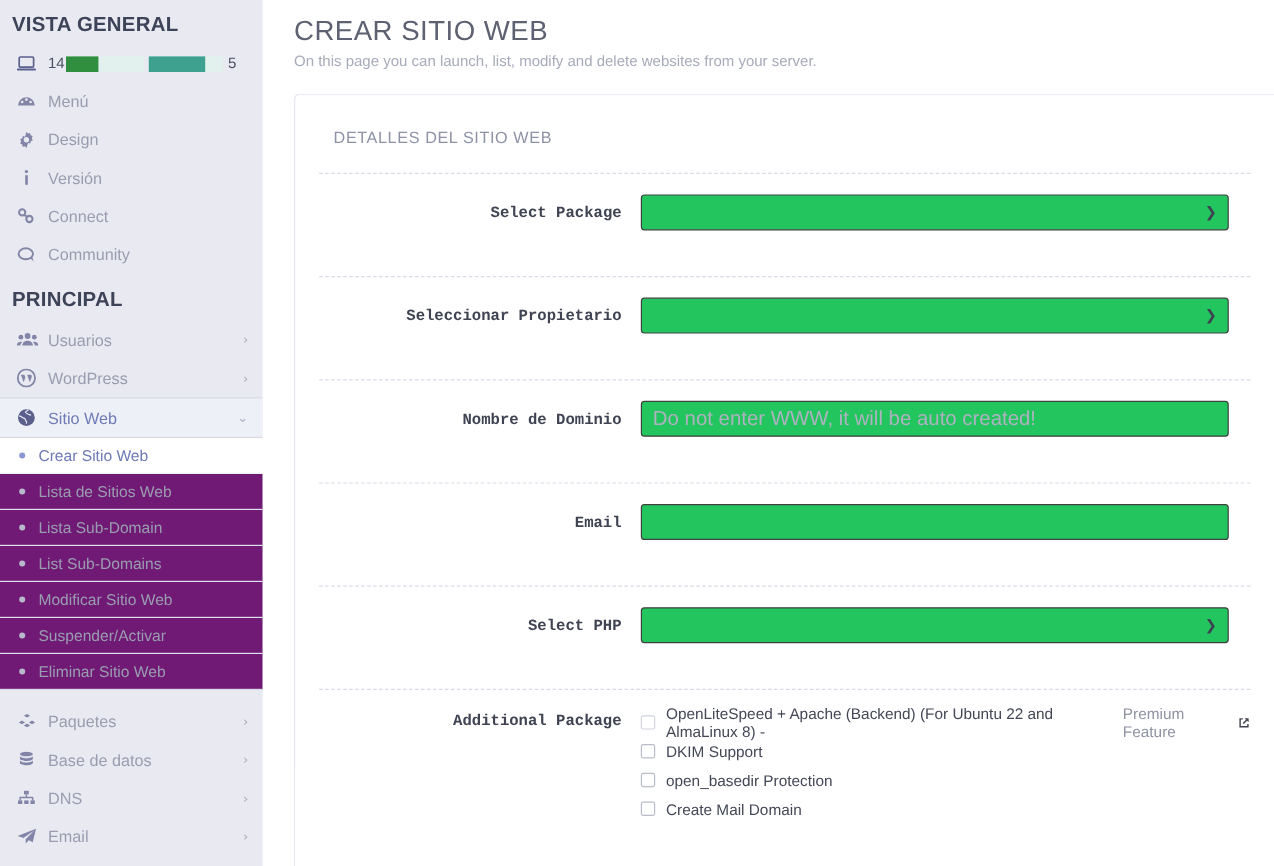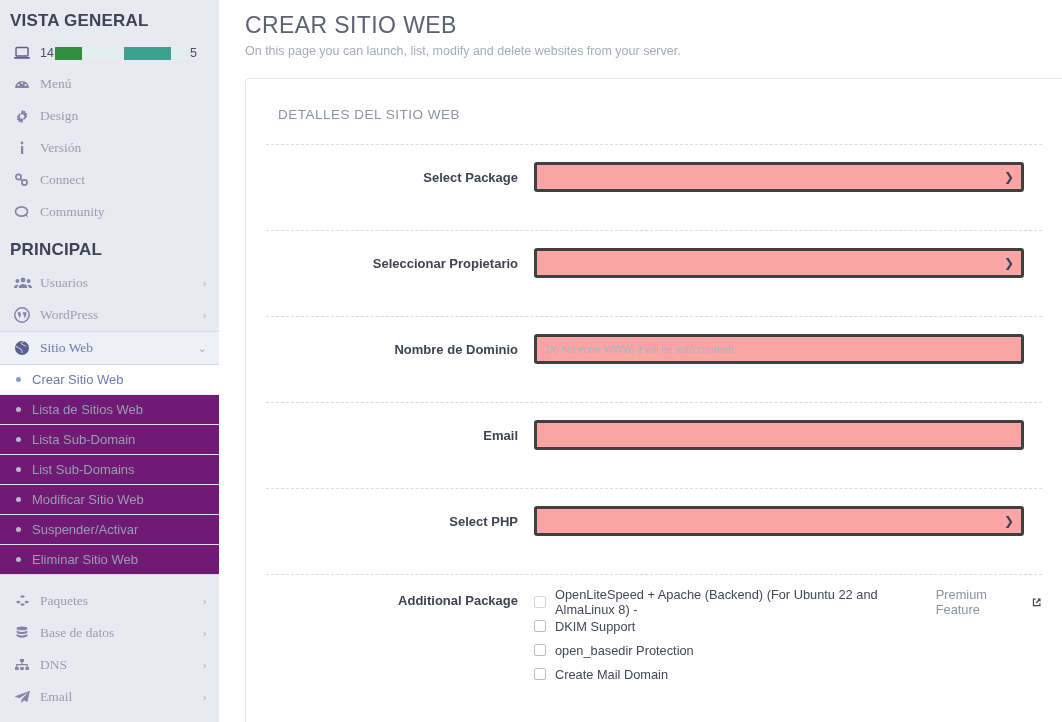--- a/index.html
+++ b/index.html
@@ -39,21 +39,21 @@
     position: relative;
   }
   .nav-item .ico {
     width: 26px;
     min-width: 26px;
     display: flex;
     align-items: center;
     color: #5b5f8c;
     opacity: .72;
   }
-  .nav-item .lbl { flex: 1; color: #9a9db0; font-size: 13.5px; font-family: Liberation Serif, serif; }
+  .nav-item .lbl { flex: 1; color: #9a9db0; font-size: 13.5px; }
   .nav-item .caret {
     color: #a9acbe;
     font-size: 11px;
     font-family: "DejaVu Sans", sans-serif;
   }
   .nav-item.active {
     background: #eef0f7;
     border-top: 1px solid #d7dae6;
     border-bottom: 1px solid #d7dae6;
     height: 34px;
@@ -152,30 +152,31 @@
     margin: 0 20px;
   }
   .frow .flabel {
     width: 268px;
     min-width: 268px;
     text-align: right;
     padding-right: 16px;
     font-size: 13px;
     font-weight: bold;
     color: #3f4352;
+    font-family: Liberation Mono, monospace;
   }
   .ctrl { flex: 1; max-width: 490px; }
 
   select.inp, input.inp {
     width: 100%;
     height: 30px;
-    border: 3px solid #404040;
+    border: 1px solid #404040;
     border-radius: 3px;
-    background: #fca5a5;
-    font-size: 10px;
+    background: #22c55e;
+    font-size: 17px;
     color: #555a6b;
     padding: 0 9px;
     font-family: "Liberation Sans", sans-serif;
     outline: none;
     -webkit-appearance: none;
     appearance: none;
   }
   .selwrap { position: relative; }
   .selwrap .chev {
     position: absolute;

